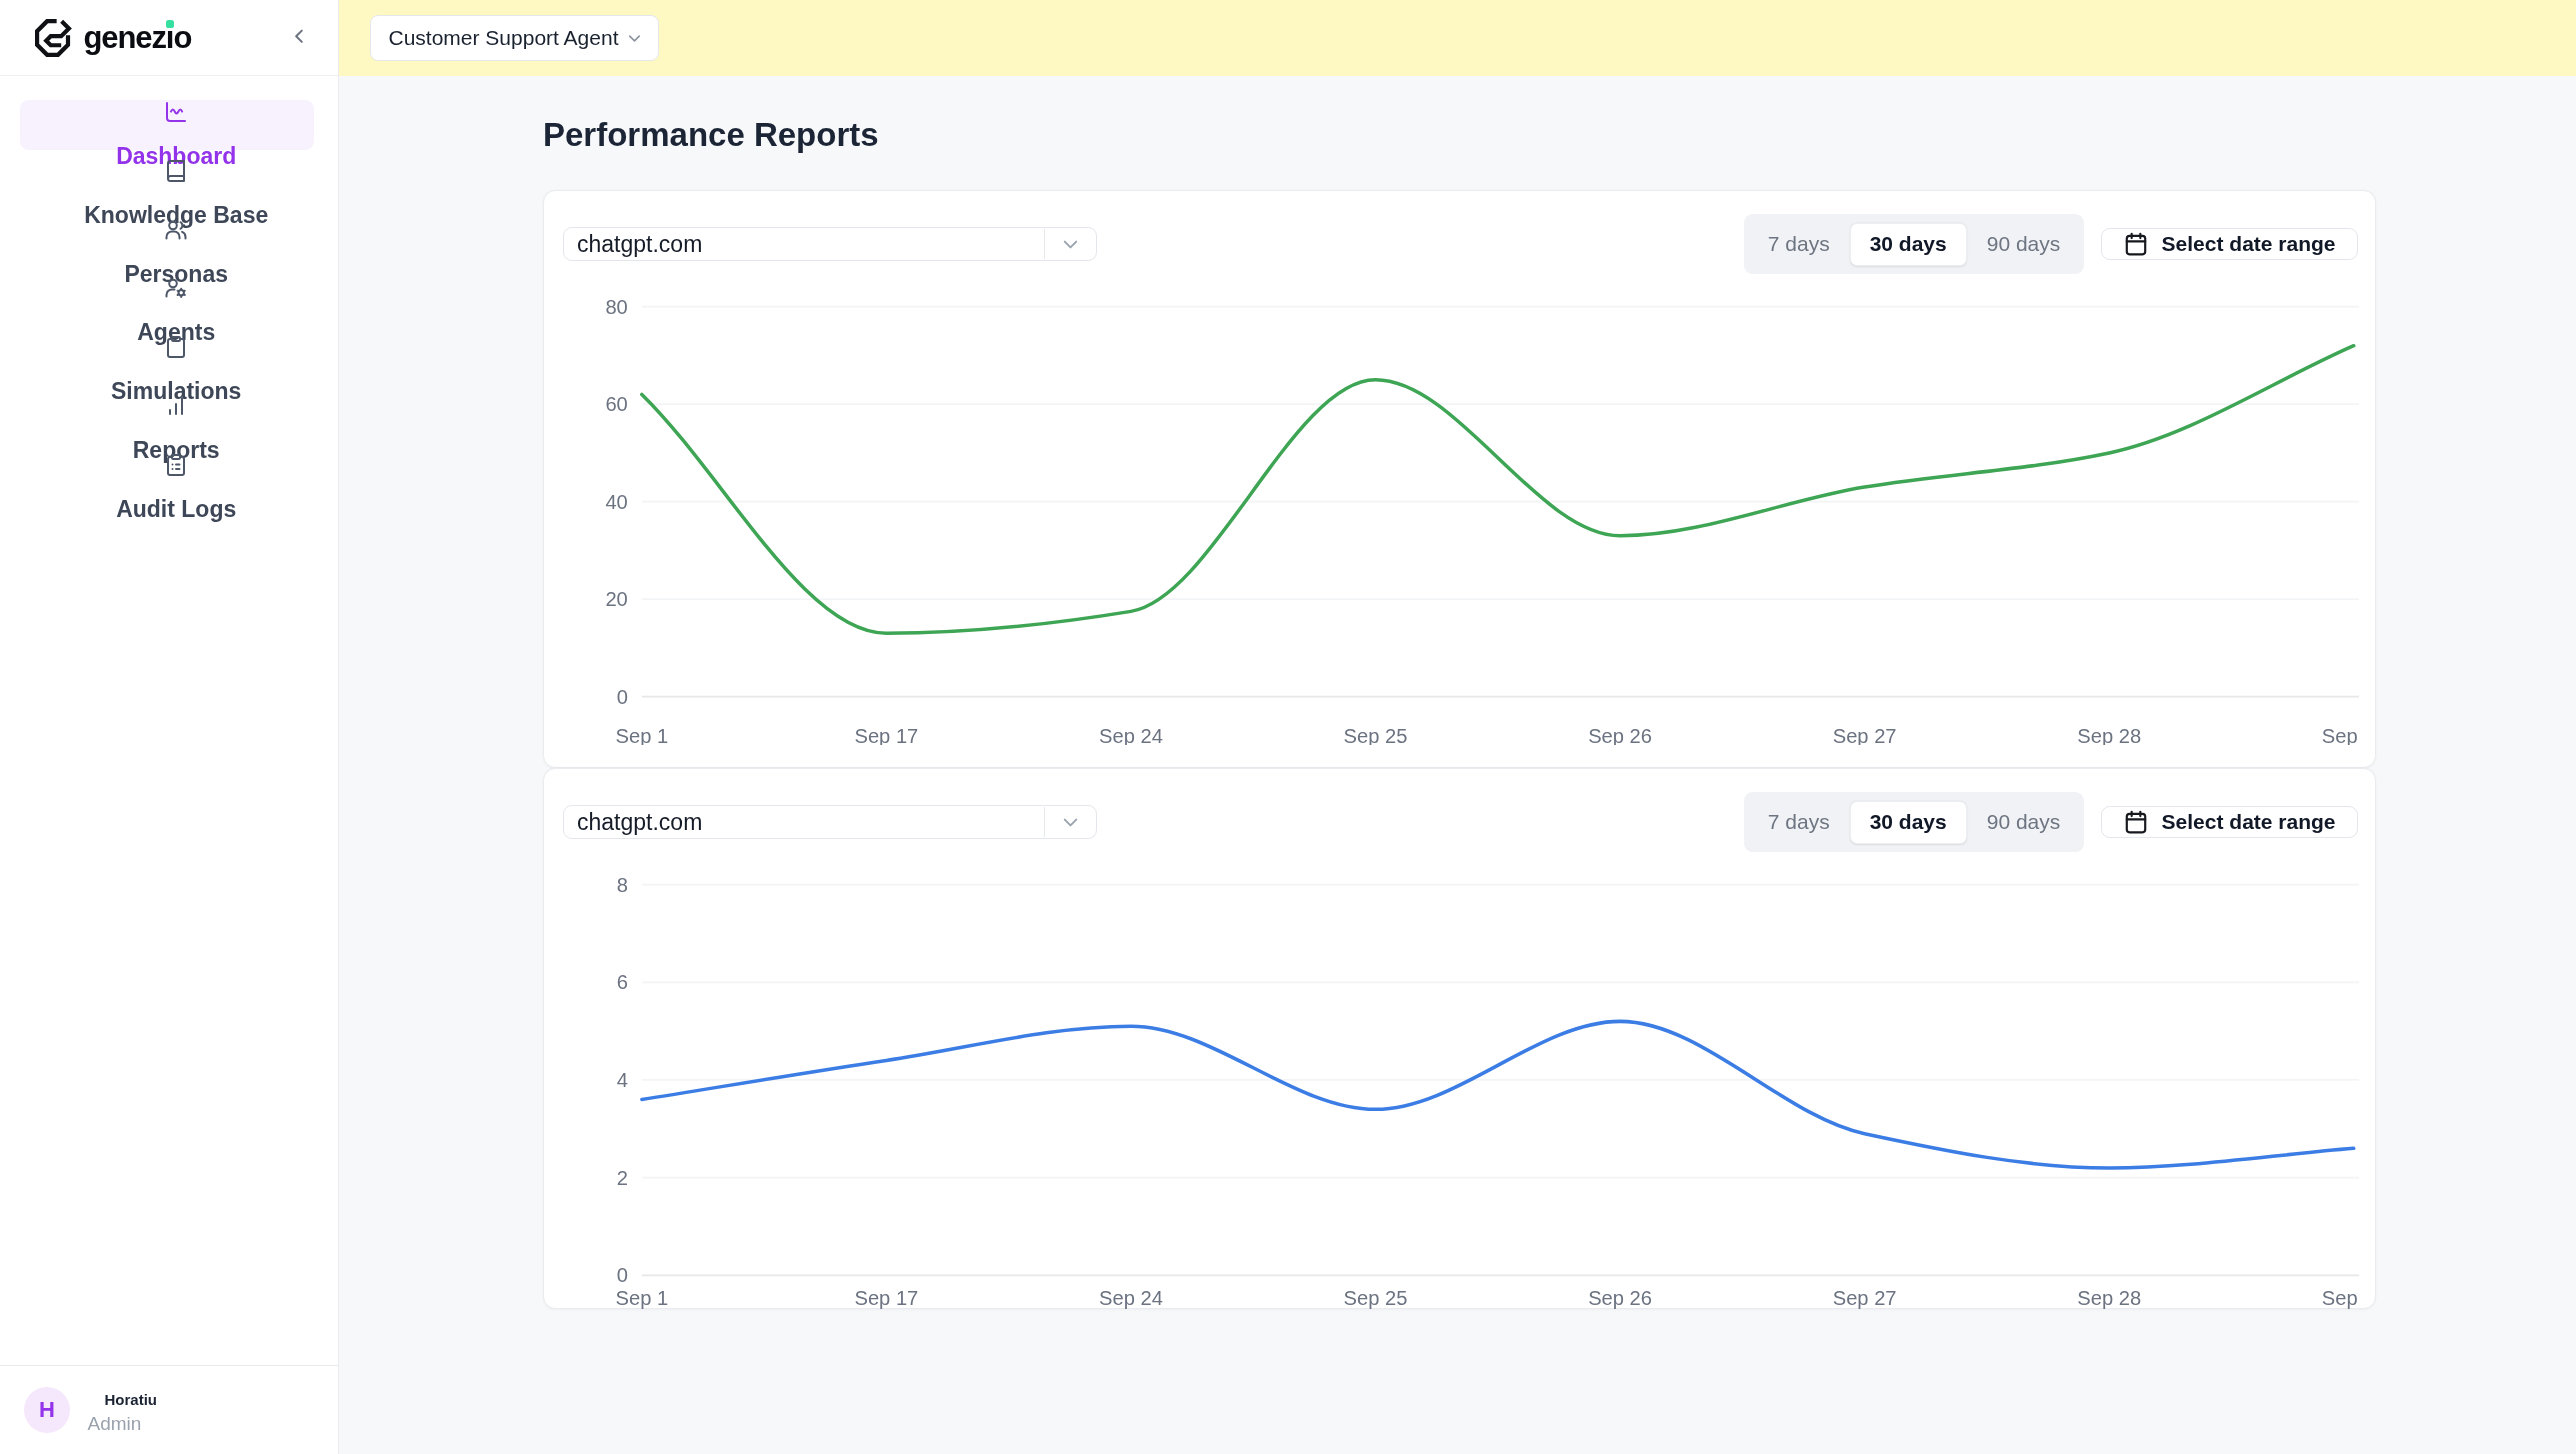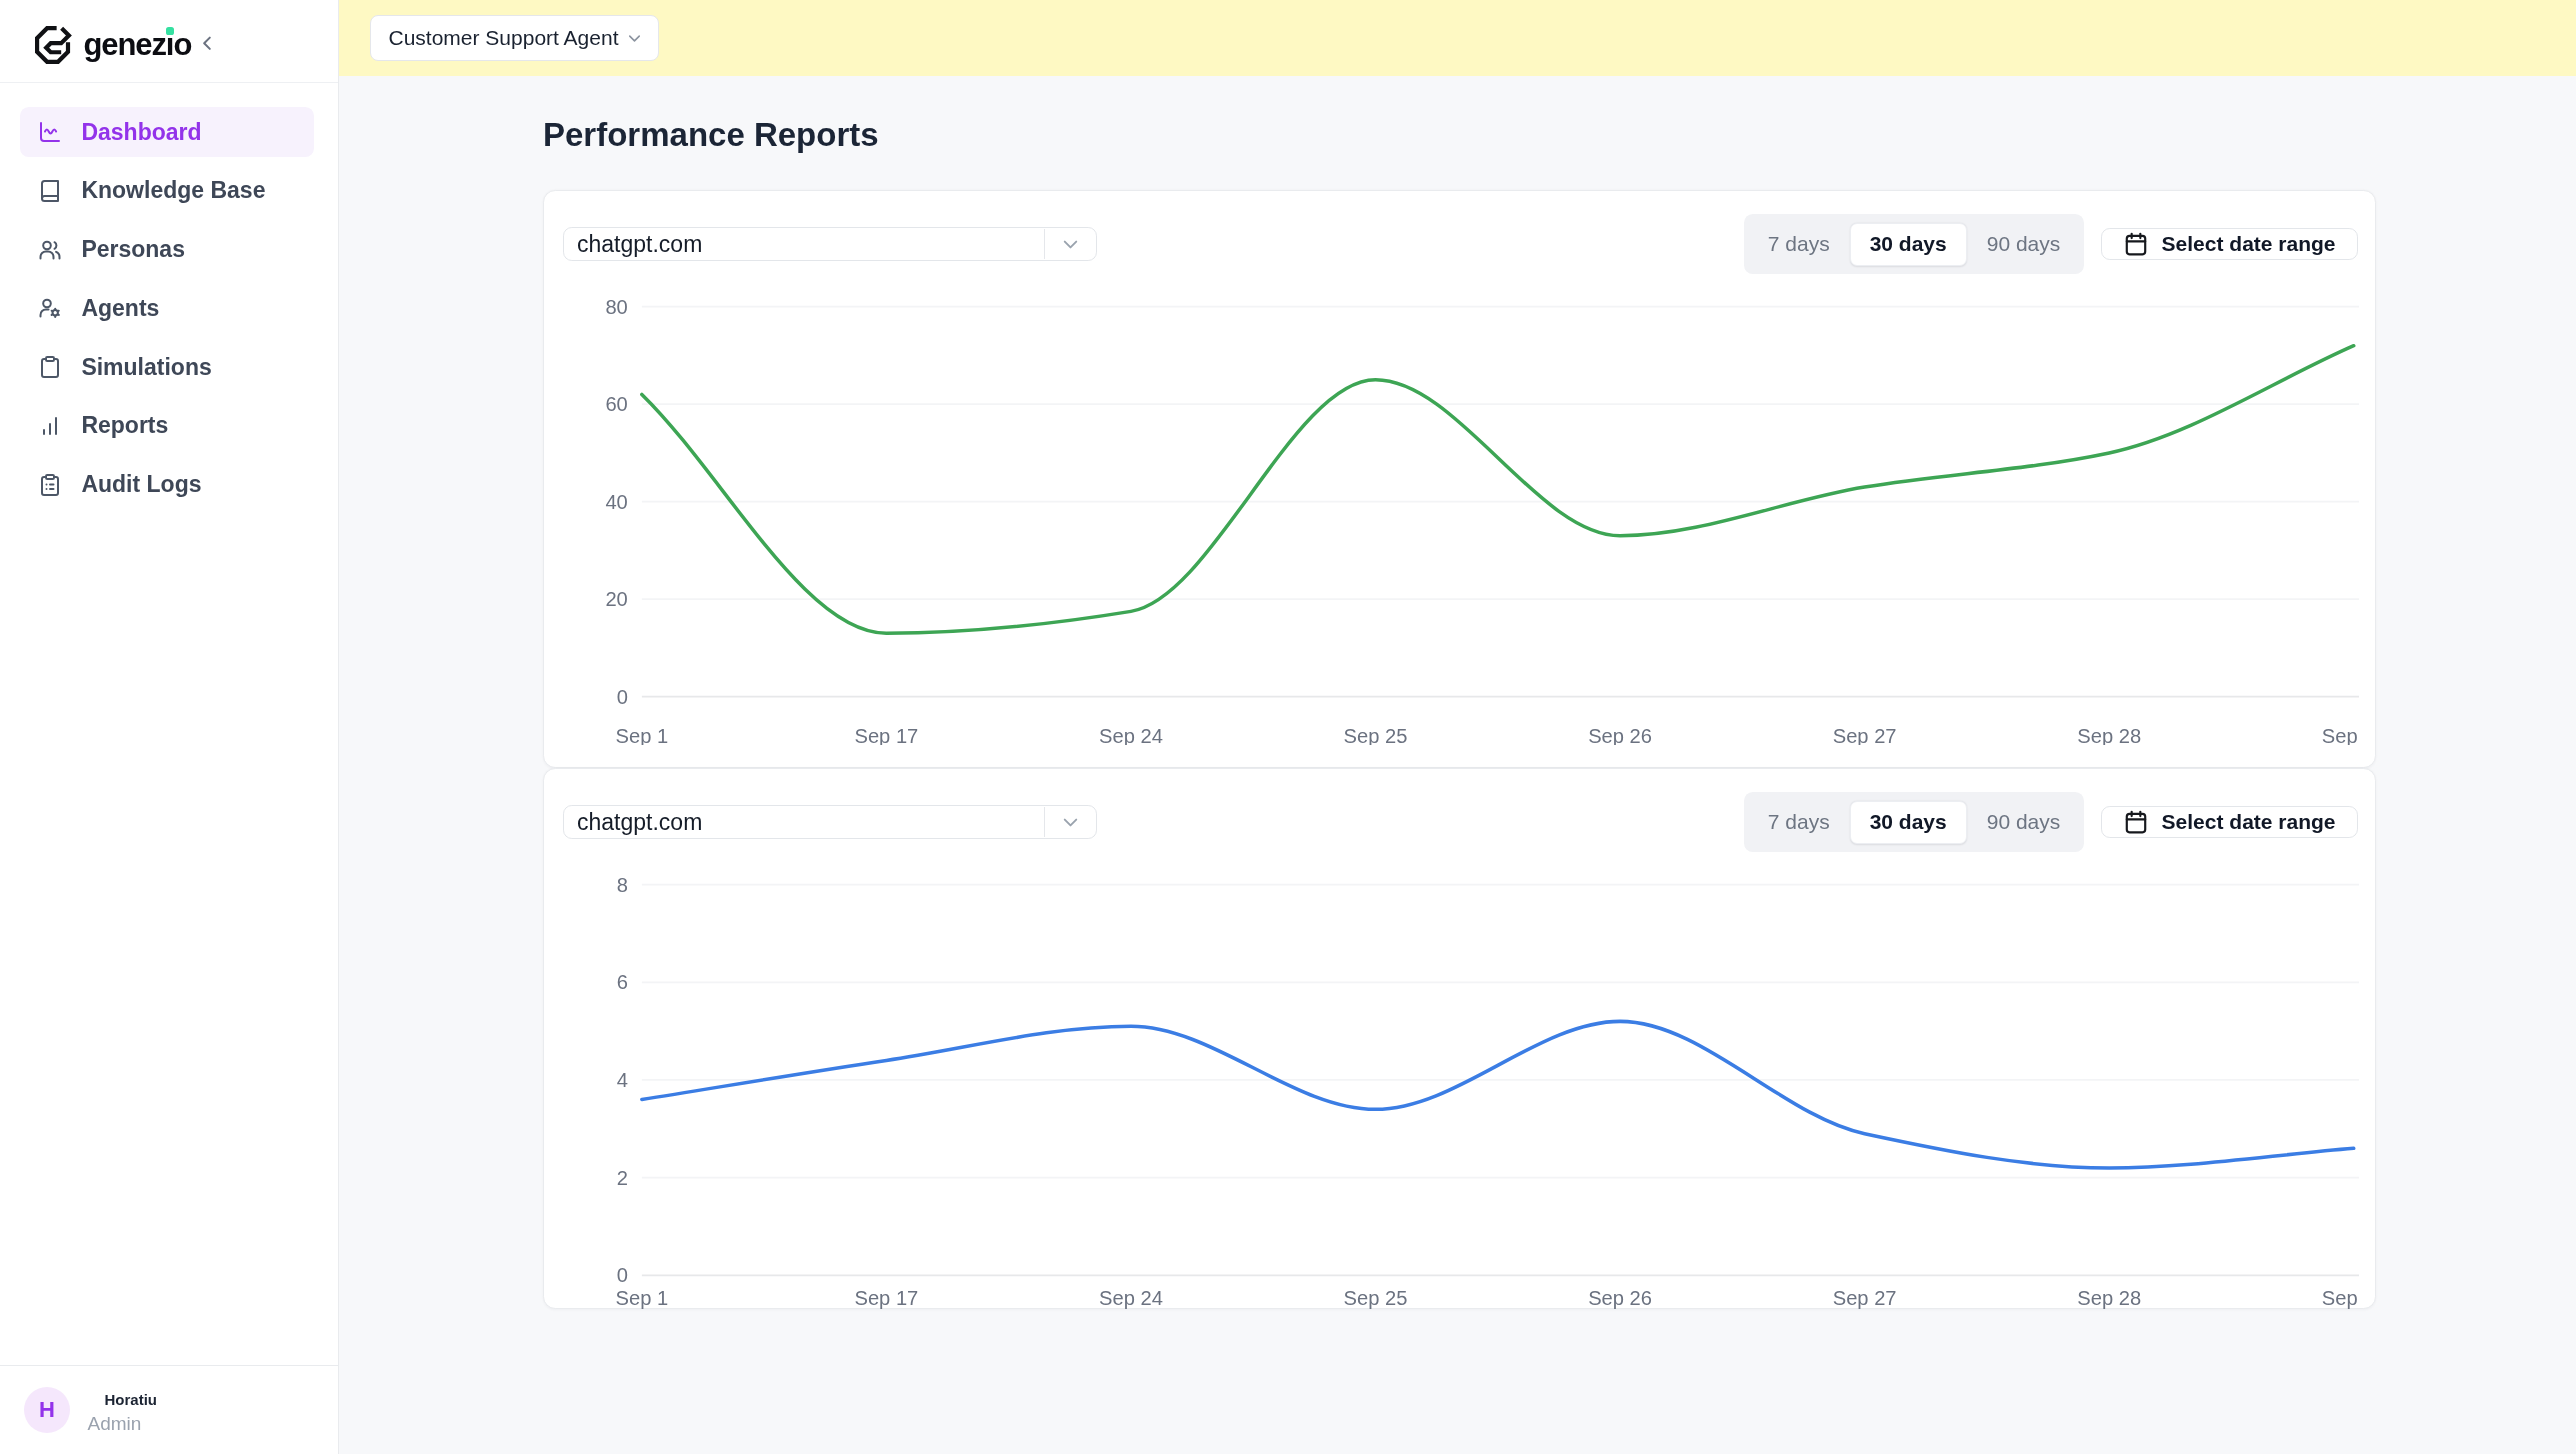--- a/index.html
+++ b/index.html
@@ -11,23 +11,22 @@
     color:#1b2536;
   }
   
   .sidebar {
     position:fixed; left:0; top:0; width:339px; height:1454px;
     background:#ffffff; border-right:0.9px solid #e9ebee;
     display:flex; flex-direction:column; z-index:5;
   }
   .side-head {
     height:76px; flex:0 0 76px; border-bottom:0.9px solid #eef0f3;
-    display:flex; align-items:center; 
+    display:flex; align-items:center; justify-content:space-between;
     padding:0 23px 0 33px;
-    margin-top:7px;
   }
   .brand { display:flex; align-items:center; gap:10.5px; }
   .logo-mark { display:flex; }
   .wordmark {
     font-size:31px; font-weight:700; color:#0c0d12; letter-spacing:-1.1px;
     line-height:40px; display:flex; align-items:baseline;
   }
   .iw { position:relative; display:inline-block; }
   .idot {
     position:absolute; left:50%; transform:translateX(-50%);
@@ -36,20 +35,21 @@
   .collapse-btn {
     border:0; background:transparent; padding:3.5px; color:#6b7280;
     display:flex; cursor:pointer;
   }
   .nav { flex:1 1 auto; padding:24px 14px 0 20px; }
   .nav-item {
     width:294px; height:50px; margin-bottom:8.8px;
     display:flex; align-items:center; gap:19px; padding-left:18.4px;
     border-radius:8.8px; font-size:23px; font-weight:600; color:#3e4757;
     cursor:pointer;
+    flex-direction:column;
   }
   .nav-item .nicon { width:24px; height:24px; color:#4d5767; display:flex; flex:0 0 24px; }
   .nav-item.active { background:#f7f2fd; color:#9333ea; }
   .nav-item.active .nicon { color:#9333ea; }
   .side-user {
     flex:0 0 89px; border-top:0.9px solid #e9ebee;
     display:flex; align-items:center; gap:17.5px; padding-left:24px;
   }
   .avatar {
     width:46px; height:46px; border-radius:50%;

